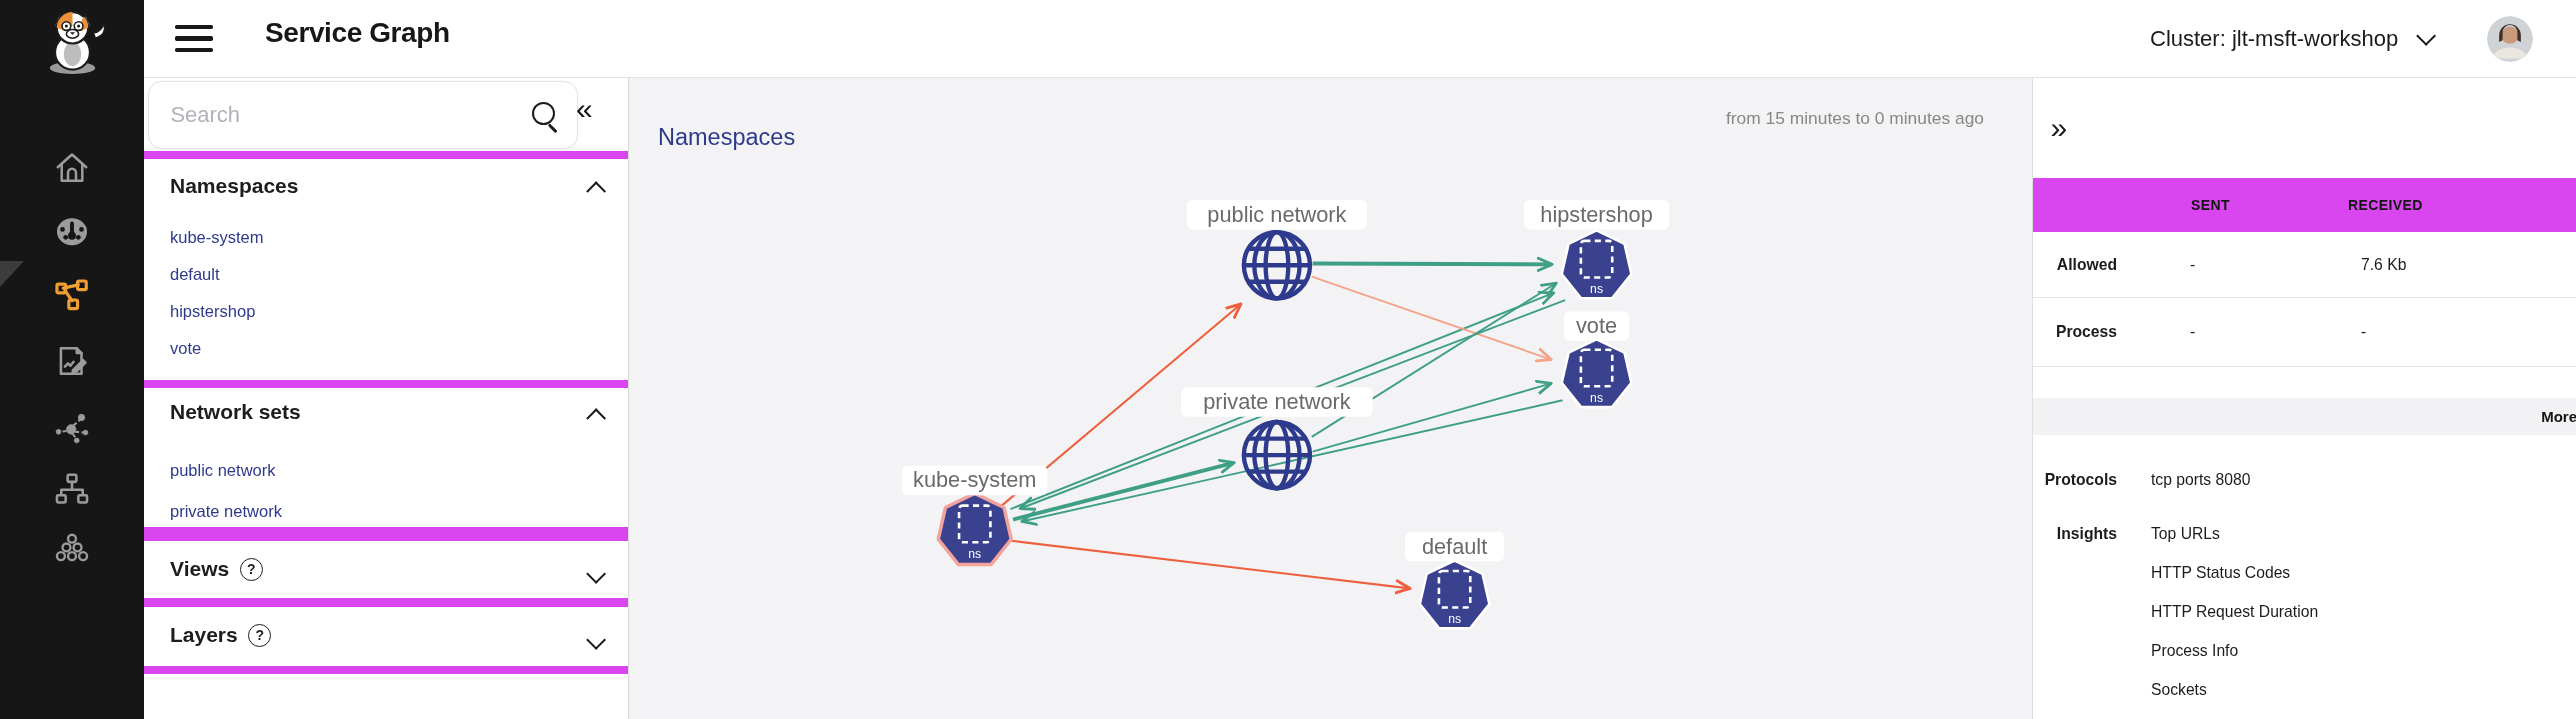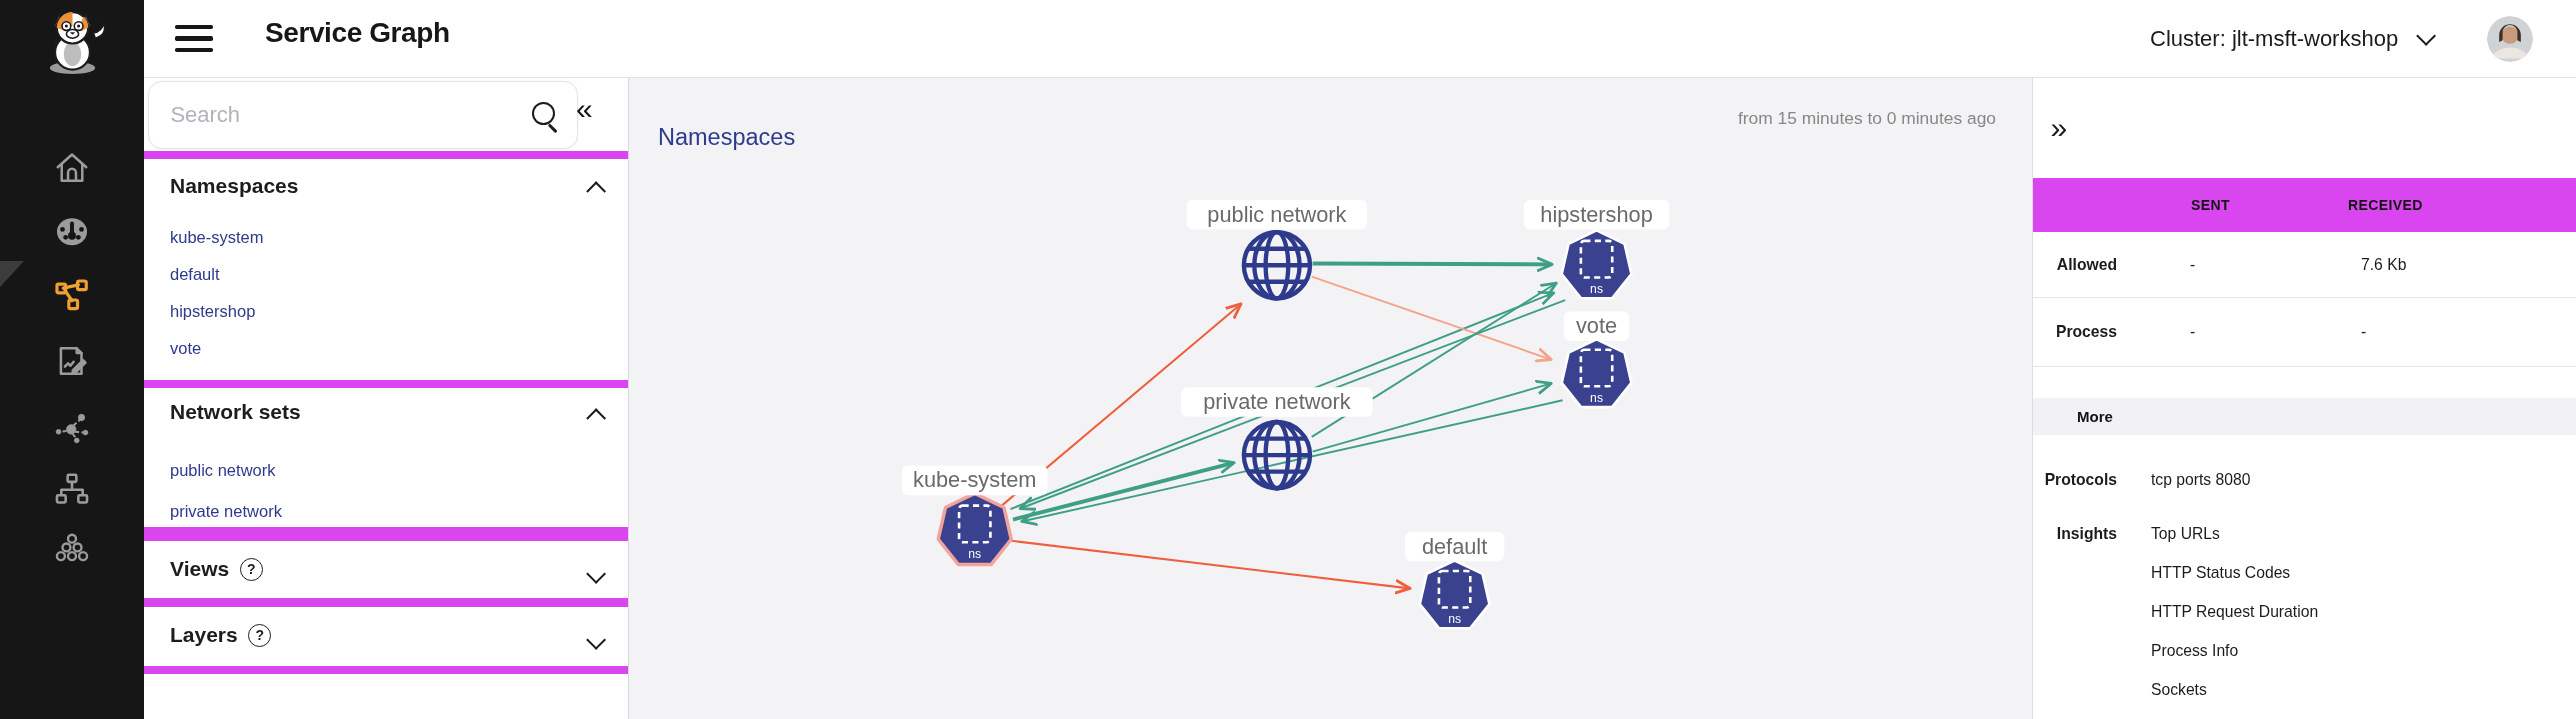--- a/index.html
+++ b/index.html
@@ -48,21 +48,21 @@
   .nets-card{top:310px;height:139px;padding-top:12.2px;}
   .nets-card .items{margin-top:26px;}
   .nets-card .panel-item{height:41px;line-height:41px;}
   .views-card{top:463px;height:57px;padding-top:15.7px;}
   .layers-card{top:529px;height:59px;padding-top:15.7px;}
   .filler-card{top:596px;height:45px;}
 
   
   .canvas{position:absolute;left:629px;top:78px;width:1403px;height:641px;background:#f3f3f5;}
   .canvas-label{position:absolute;left:29px;top:46px;font-size:23.5px;font-weight:500;color:#2e3a8c;}
-  .time-range{position:absolute;right:36px;top:30px;font-size:17.4px;color:#878787;}
+  .time-range{position:absolute;right:48px;top:30px;font-size:17.4px;color:#878787;}
   #graph-svg{position:absolute;left:0;top:0;}
   #graph-svg text{font-family:"Liberation Sans",sans-serif;}
   .g-node{cursor:pointer;}
   .g-edge{cursor:pointer;}
 
   
   .right-panel{position:absolute;left:2032px;top:78px;width:544px;height:641px;background:#ffffff;
     border-left:0.9px solid #dededf;box-sizing:border-box;z-index:4;}
   .rp-collapse{position:absolute;left:17.4px;top:33px;font-size:30px;color:#1c1c1c;cursor:pointer;}
   .rp-title{position:absolute;left:54px;top:35px;font-size:22.6px;font-weight:600;color:#262626;}
@@ -72,21 +72,21 @@
   .rp-head{position:absolute;left:0;top:100px;width:544px;height:54px;background:#d946ef;font-size:14px;font-weight:700;
     letter-spacing:0.4px;color:#141414;}
   .rp-head .c2{padding-left:74px;}
   .rp-head .c3{padding-left:68px;}
   .rp-row{position:absolute;left:0;width:544px;font-size:15.7px;color:#1c1c1c;border-bottom:0.9px solid #e5e5e7;gap:8px;}
   .rp-row .c2{padding-left:65px;}
   .rp-row .c3{padding-left:65px;}
   .row-allowed{top:154px;height:66px;}
   .row-denied{top:220px;height:69px;}
   .more-band{position:absolute;left:0;top:320px;width:544px;height:37px;background:#f2f2f4;
-    font-size:15px;font-weight:700;color:#141414;line-height:37px;padding-left:44px;box-sizing:border-box;}
+    font-size:15px;font-weight:700;color:#141414;line-height:37px;padding-left:44px;box-sizing:border-box;text-align:right;}
   .detail{position:absolute;left:0;width:544px;font-size:15.7px;color:#1c1c1c;}
   .detail .dlbl{position:absolute;left:0;width:84px;text-align:right;font-weight:700;}
   .detail .dvals{position:absolute;left:118px;top:0;}
   .detail .dvals div{height:39px;line-height:39px;}
   .det-protocols{top:382px;}
   .det-protocols .dlbl{top:0;line-height:39px;}
   .det-insights{top:436px;}
   .det-insights .dlbl{top:0;line-height:39px;}
 </style>
 </head>

